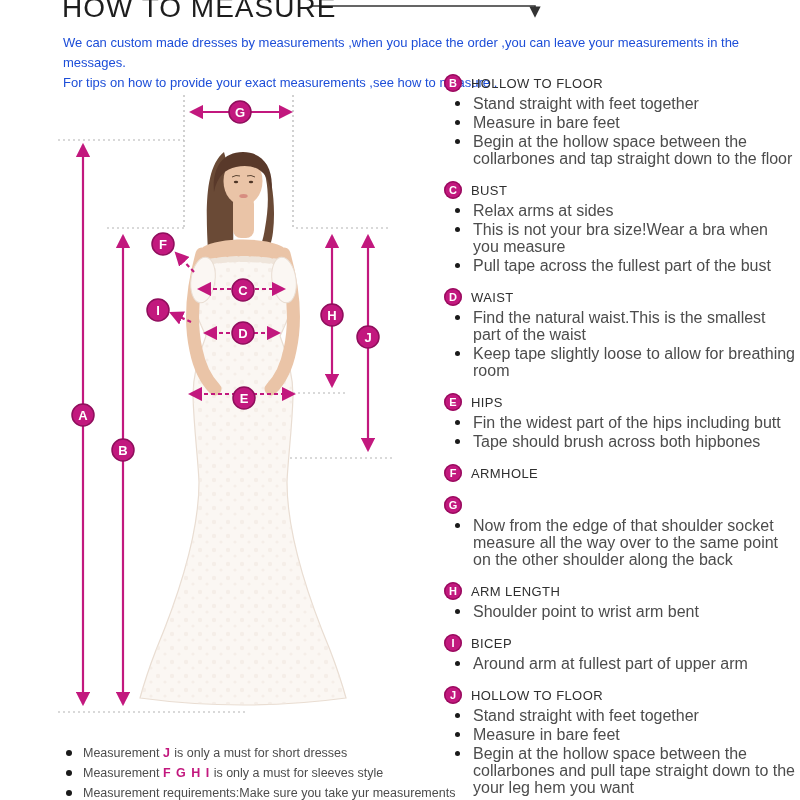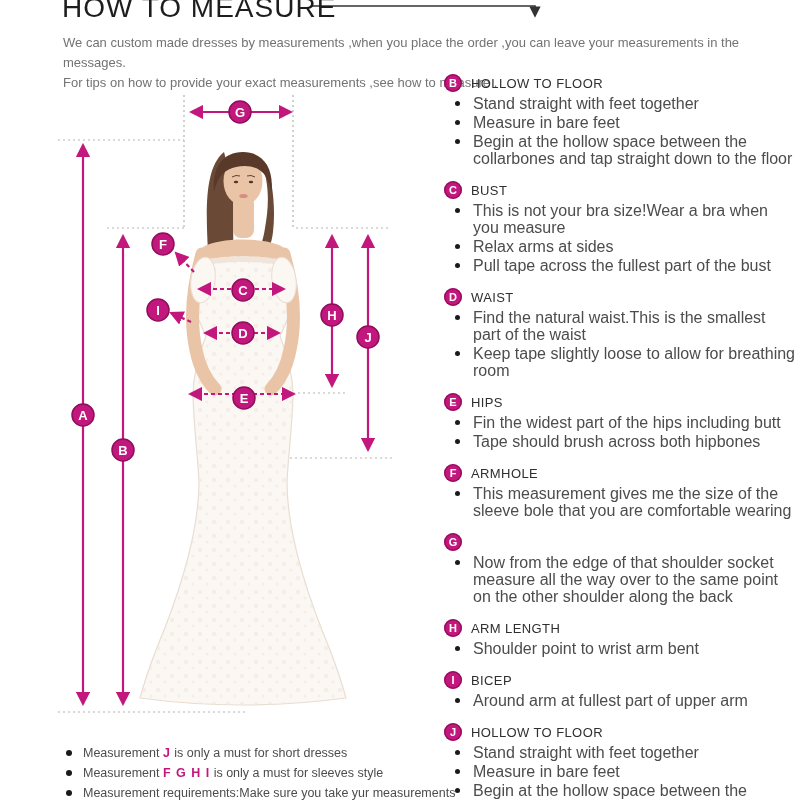--- a/index.html
+++ b/index.html
@@ -5,21 +5,21 @@
   html,body{margin:0;padding:0;}
   body{
     width:800px;height:800px;position:relative;background:#ffffff;
     font-family:"Liberation Sans", sans-serif;color:#4a4a4a;overflow:hidden;
   }
   
   .page-title{
     position:absolute;left:62px;top:-8px;font-size:28px;letter-spacing:1px;
     color:#1d1d1d;font-weight:500;white-space:nowrap;
   }
-  .intro{position:absolute;left:63px;top:33px;font-size:13px;color:#737373;line-height:20px;}
+  .intro{position:absolute;left:63px;top:33px;font-size:13px;color:#1d4ed8;line-height:20px;}
   .intro p{margin:0;}
   
   #diagram-svg{position:absolute;left:0;top:0;}
   #diagram-svg text.badge-letter{
     font-family:"Liberation Sans",sans-serif;font-size:13px;font-weight:bold;fill:#ffffff;
     text-anchor:middle;
   }
   
   .measure-col{position:absolute;left:444px;top:74px;width:352px;}
   .m-section{margin-bottom:14px;}
@@ -197,22 +197,22 @@
         <li>Begin at the hollow space between the  collarbones and tap straight down to the floor</li>
       </ul>
   </div>
 
   <div class="m-section">
     <div class="m-head">
       <span class="badge" style="background: rgb(194, 24, 126);">C</span>
       <span class="m-title">BUST</span>
     </div>
     <ul class="m-bullets">
+        <li>Relax arms at sides</li>
         <li>This is not your bra size!Wear a bra when you measure</li>
-        <li>Relax arms at sides</li>
         <li>Pull tape across the fullest part of the bust</li>
       </ul>
   </div>
 
   <div class="m-section">
     <div class="m-head">
       <span class="badge" style="background: rgb(194, 24, 126);">D</span>
       <span class="m-title">WAIST</span>
     </div>
     <ul class="m-bullets">
@@ -230,23 +230,20 @@
         <li>Fin the widest part of the hips including butt</li>
         <li>Tape should brush across both hipbones</li>
       </ul>
   </div>
 
   <div class="m-section">
     <div class="m-head">
       <span class="badge" style="background: rgb(194, 24, 126);">F</span>
       <span class="m-title">ARMHOLE</span>
     </div>
-    <ul class="m-bullets">
-        <li>This measurement gives me the size of the sleeve bole that you are comfortable wearing</li>
-      </ul>
   </div>
 
   <div class="m-section">
     <div class="m-head">
       <span class="badge" style="background: rgb(194, 24, 126);">G</span>
     </div>
     <ul class="m-bullets">
         <li>Now from the edge of that shoulder socket measure all the way over to the same point on the other shoulder along the back</li>
       </ul>
   </div>

